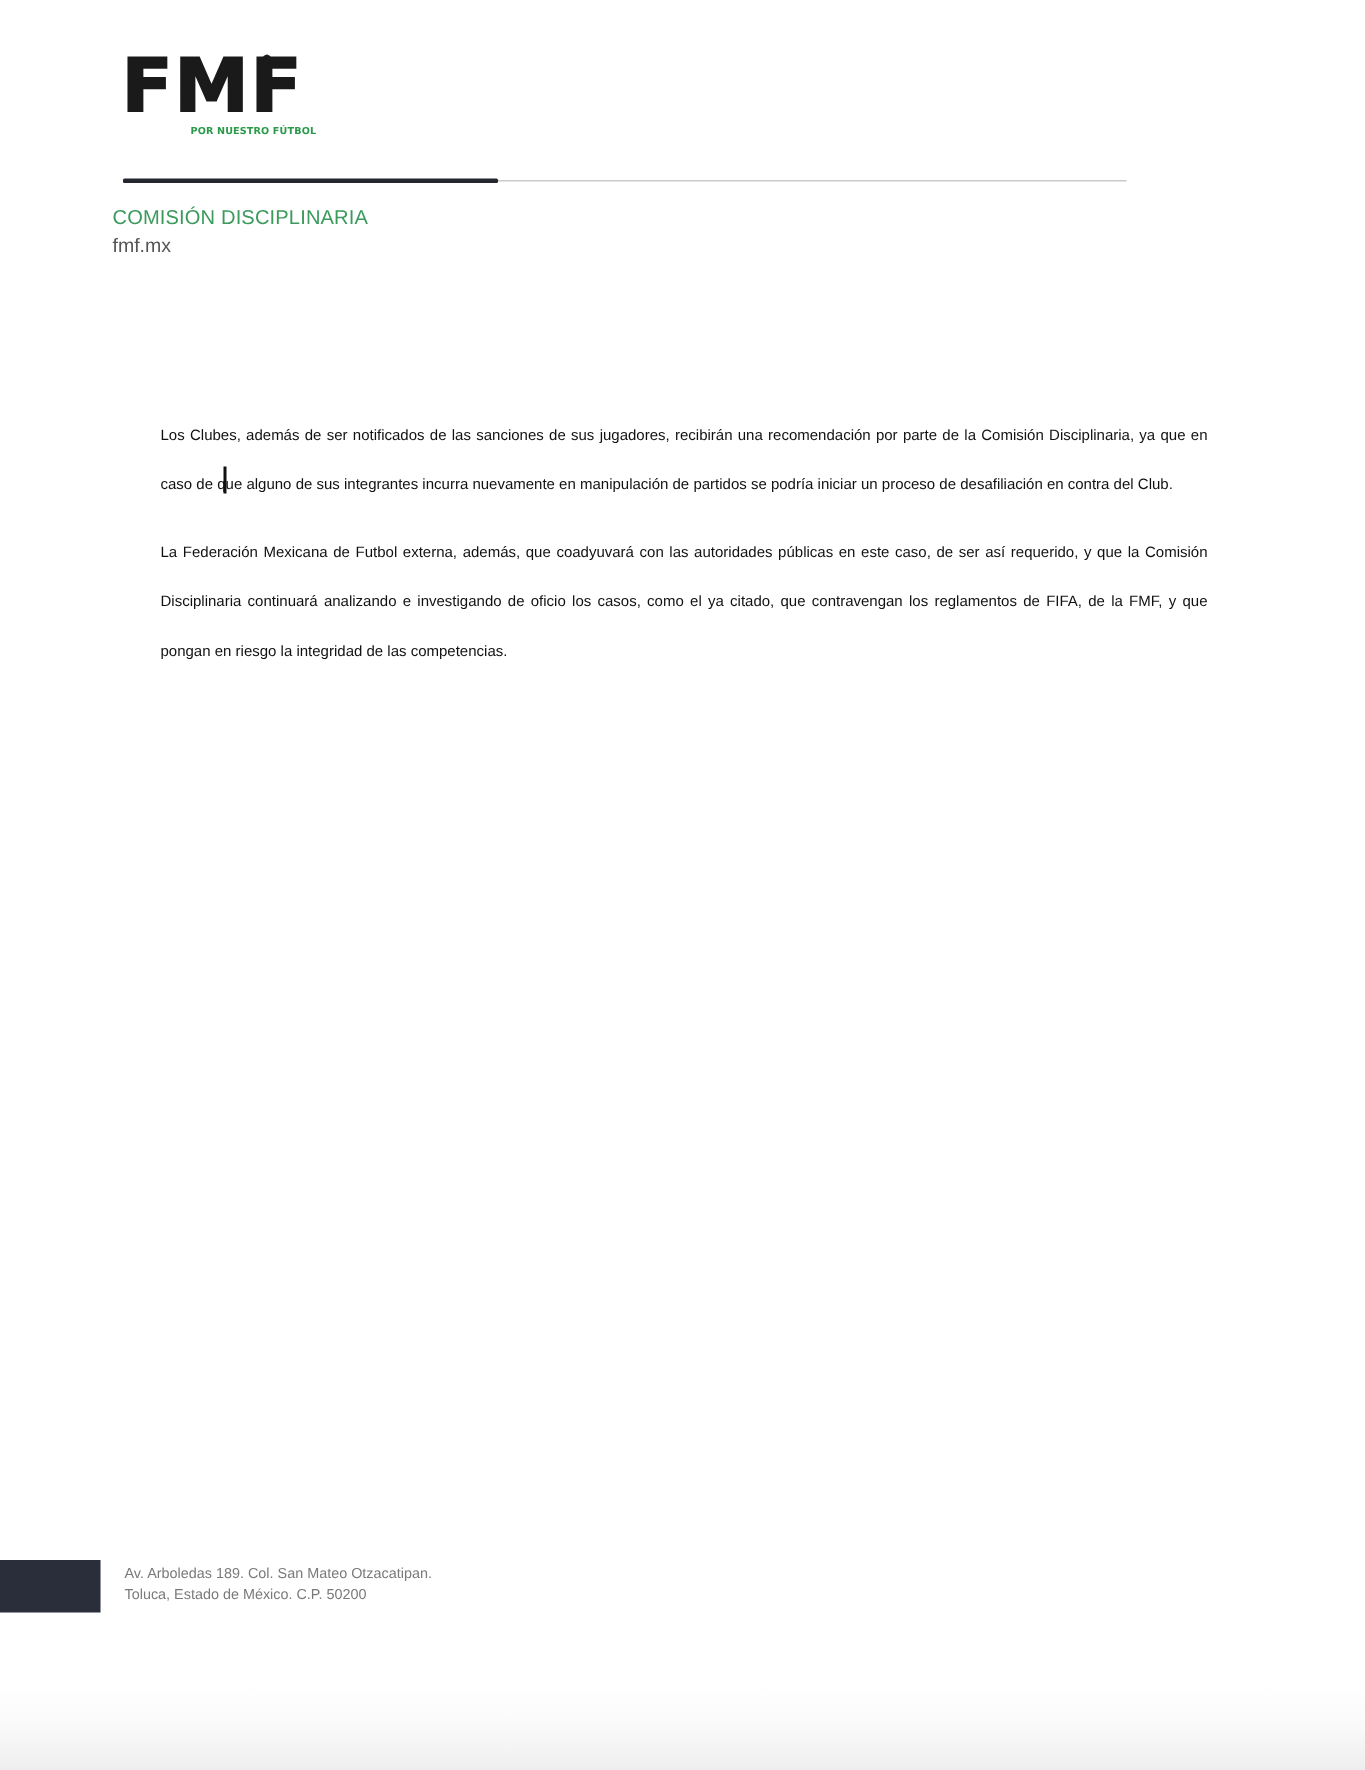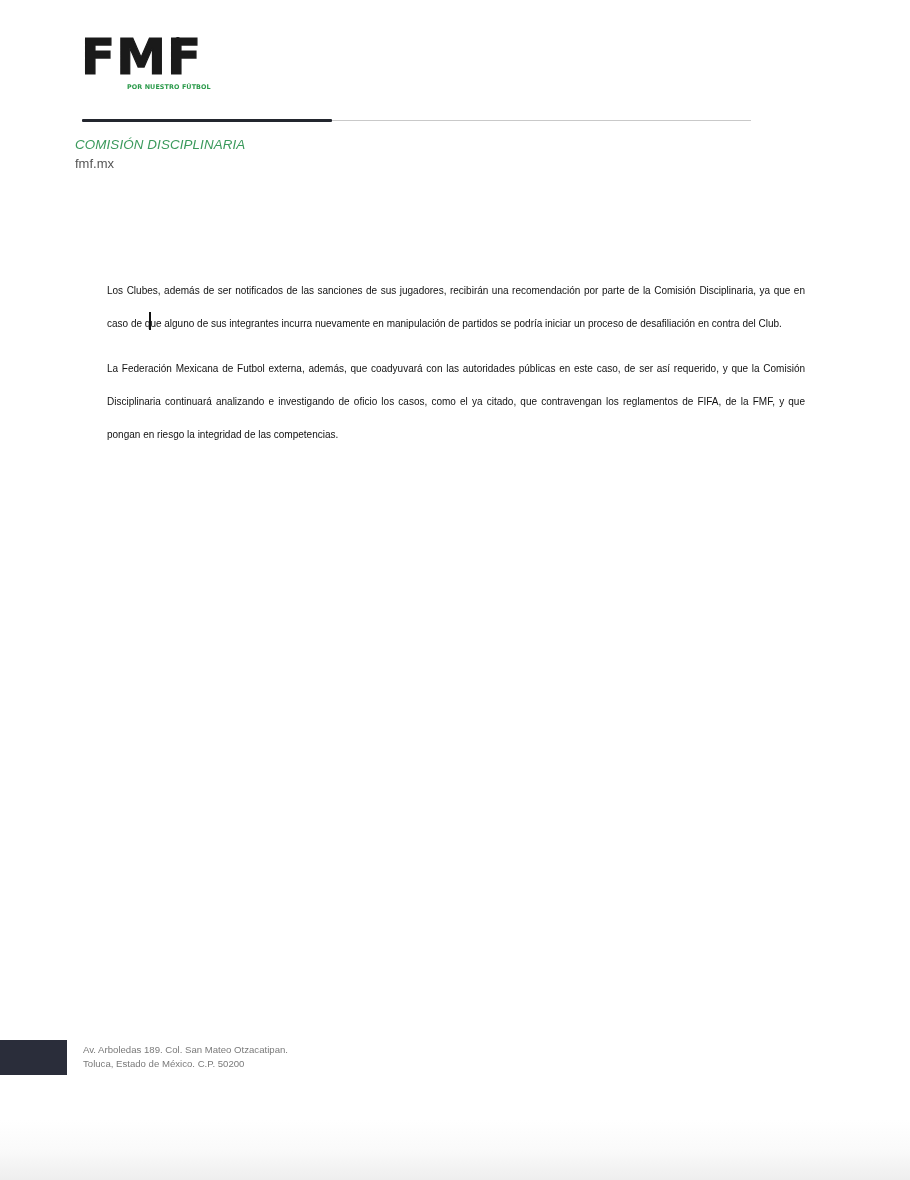--- a/index.html
+++ b/index.html
@@ -79,21 +79,20 @@
   .dept {
     position: absolute;
     left: 75px;
     top: 137px;
     font-size: 13.4px;
     line-height: 15px;
     font-weight: normal;
     color: #3b9a5c;
     letter-spacing: 0.1px;
     white-space: nowrap;
-    font-style: italic;
   }
   .site {
     position: absolute;
     left: 75px;
     top: 156px;
     font-size: 13px;
     line-height: 15px;
     color: #555;
     white-space: nowrap;
   }

